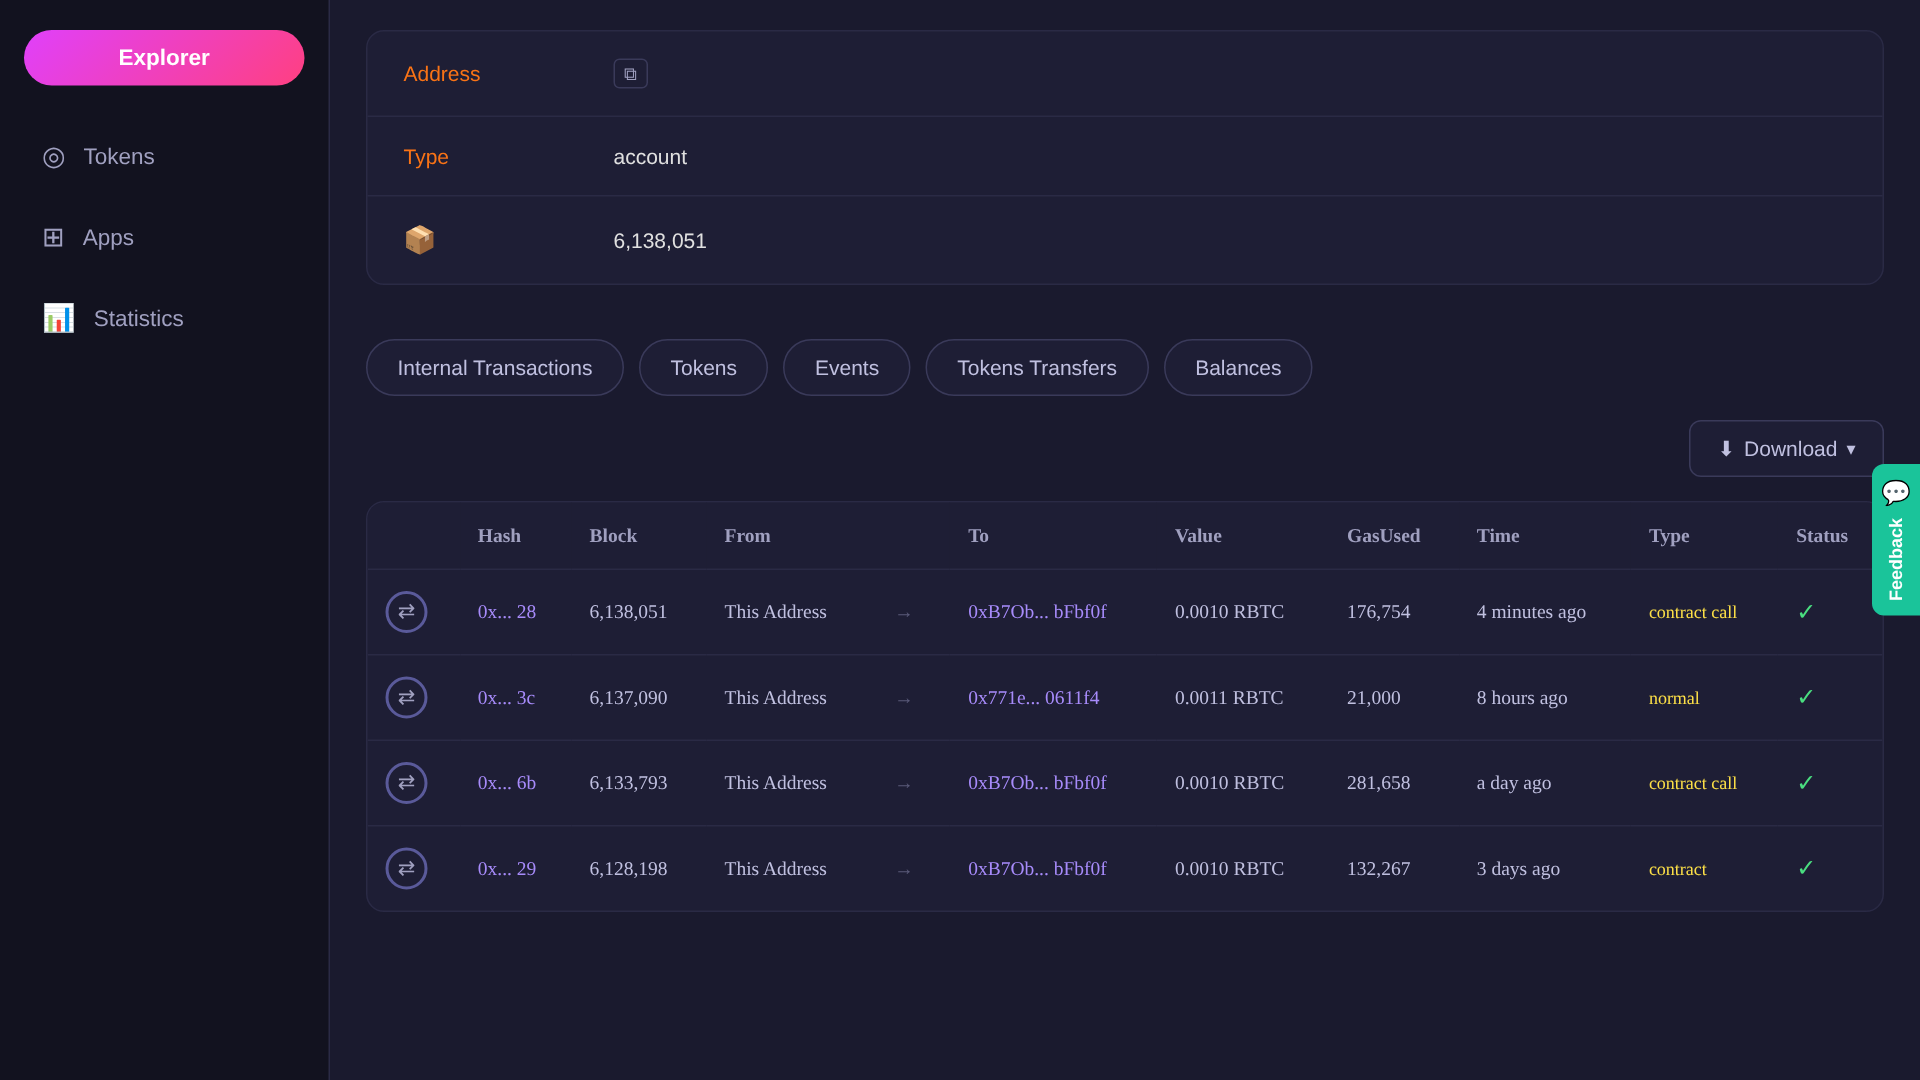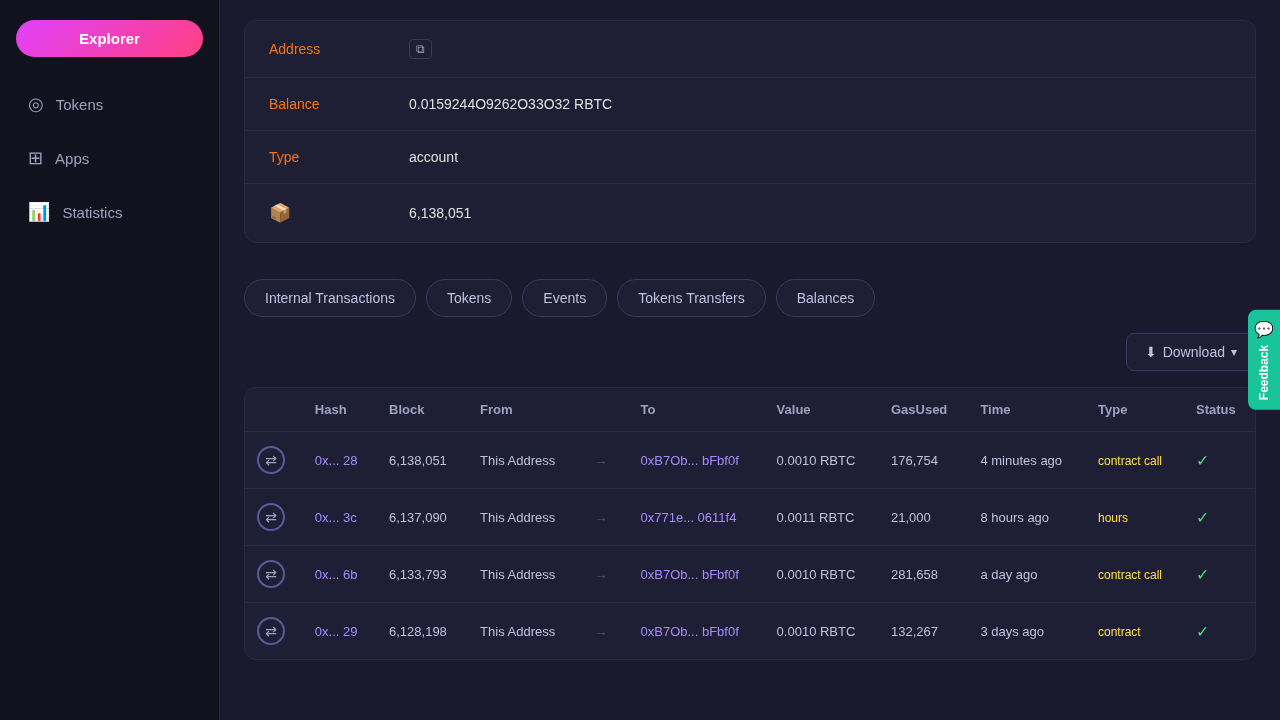--- a/index.html
+++ b/index.html
@@ -155,20 +155,21 @@
     .table-container {
       margin: 0 24px 20px;
       background: #1e1e35;
       border-radius: 12px;
       border: 1px solid #2a2a45;
       overflow: hidden;
     }
     table {
       width: 100%;
       border-collapse: collapse;
+      font-family: Liberation Serif, serif;
     }
     thead tr {
       background: #1e1e35;
       border-bottom: 1px solid #2a2a45;
     }
     th {
       padding: 14px 12px;
       color: #a0a0c0;
       font-weight: 600;
       font-size: 13px;
@@ -253,24 +254,20 @@
 </nav>
 
 <main class="main">
 
   <div class="info-card">
     <div class="info-row">
       <span class="info-label">Address</span>
       <span class="info-value">
         <button class="copy-btn">⧉</button>
       </span>
-    </div>
-    <div class="info-row">
-      <span class="info-label">Balance</span>
-      <span class="info-value">0.0159244O9262O33O32 RBTC</span>
     </div>
     <div class="info-row">
       <span class="info-label">Type</span>
       <span class="info-value">account</span>
     </div>
     <div class="info-row">
       <span class="info-label pkg-icon">📦</span>
       <span class="info-value">6,138,051</span>
     </div>
   </div>
@@ -333,21 +330,21 @@
       <td>
         <span class="hash-link">0x... 3c</span>
       </td>
       <td>6,137,090</td>
       <td>This Address</td>
       <td><span class="arrow">→</span></td>
       <td><span class="hash-link">0x771e... 0611f4</span></td>
       <td>0.0011 RBTC</td>
       <td>21,000</td>
       <td>8 hours ago</td>
-      <td><span class="type-badge">hours</span></td>
+      <td><span class="type-badge">normal</span></td>
       <td><span class="status-ok">✓</span></td>
     </tr>
           <tr>
       <td>
         <div class="tx-icon">⇄</div>
       </td>
       <td>
         <span class="hash-link">0x... 6b</span>
       </td>
       <td>6,133,793</td>

